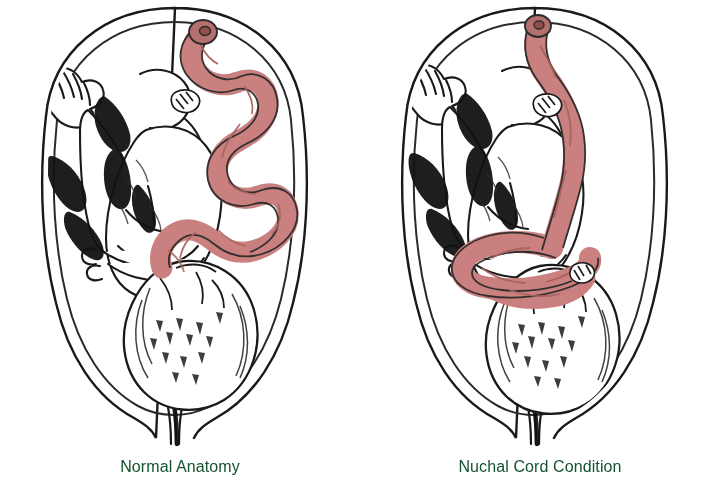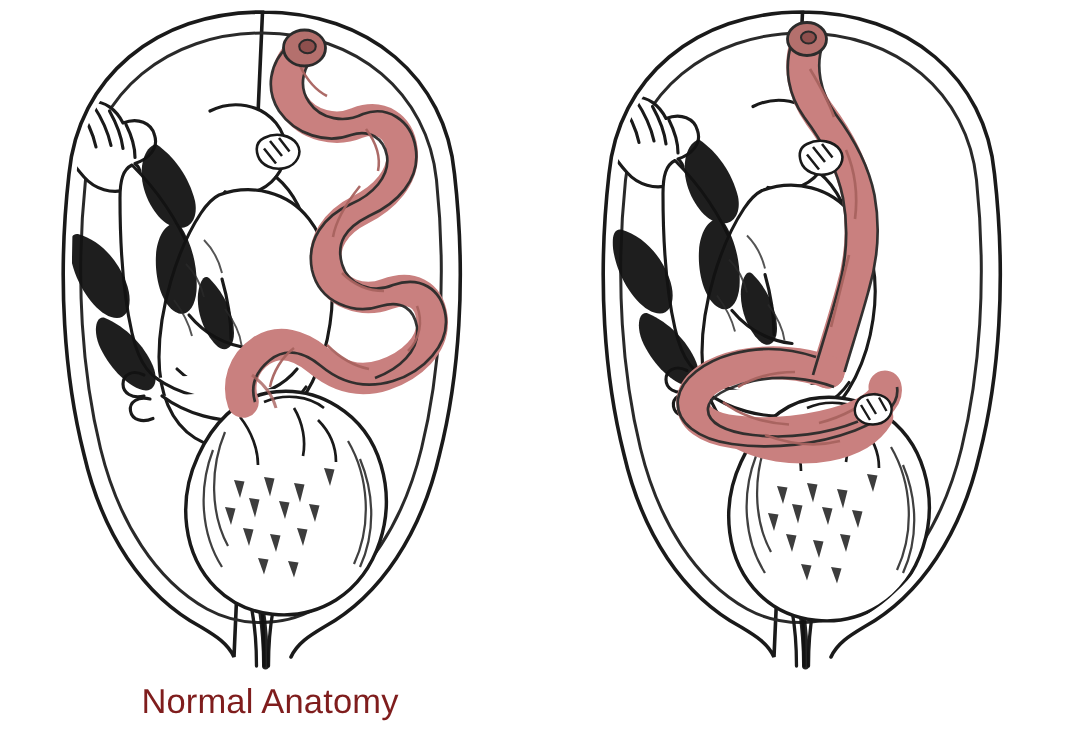--- a/index.html
+++ b/index.html
@@ -37,23 +37,23 @@
     height: 450px;
     display: block;
   }
 
   .panel-caption {
     position: absolute;
     left: 0;
     top: 452px;
     width: 360px;
     text-align: center;
-    font-size: 23px;
+    font-size: 16px;
     line-height: 30px;
-    color: #7f1d1d;
+    color: #14532d;
     font-family: "Liberation Sans", sans-serif;
     letter-spacing: 0.1px;
     white-space: nowrap;
   }
 </style>
 </head>
 <body>
 
 <div id="figure-board">
 
@@ -442,15 +442,16 @@
           <path d="M182 98 L190 108 M178 103 L186 113 M188 96 L195 105"></path>
         </g>
         <g fill="#ffffff" stroke="#1a1a1a" stroke-width="1.6">
           <path d="M216 264 C224 261 232 264 234 270 C236 277 230 283 222 283
                    C214 283 209 278 210 272 C211 267 213 265 216 264 Z"></path>
           <path d="M218 266 L224 276 M214 270 L220 280 M226 265 L231 274"></path>
         </g>
       </g>
     </svg>
 
+    <div class="panel-caption">Nuchal Cord Condition</div>
   </div>
 
 </div>
 
 </body></html>

